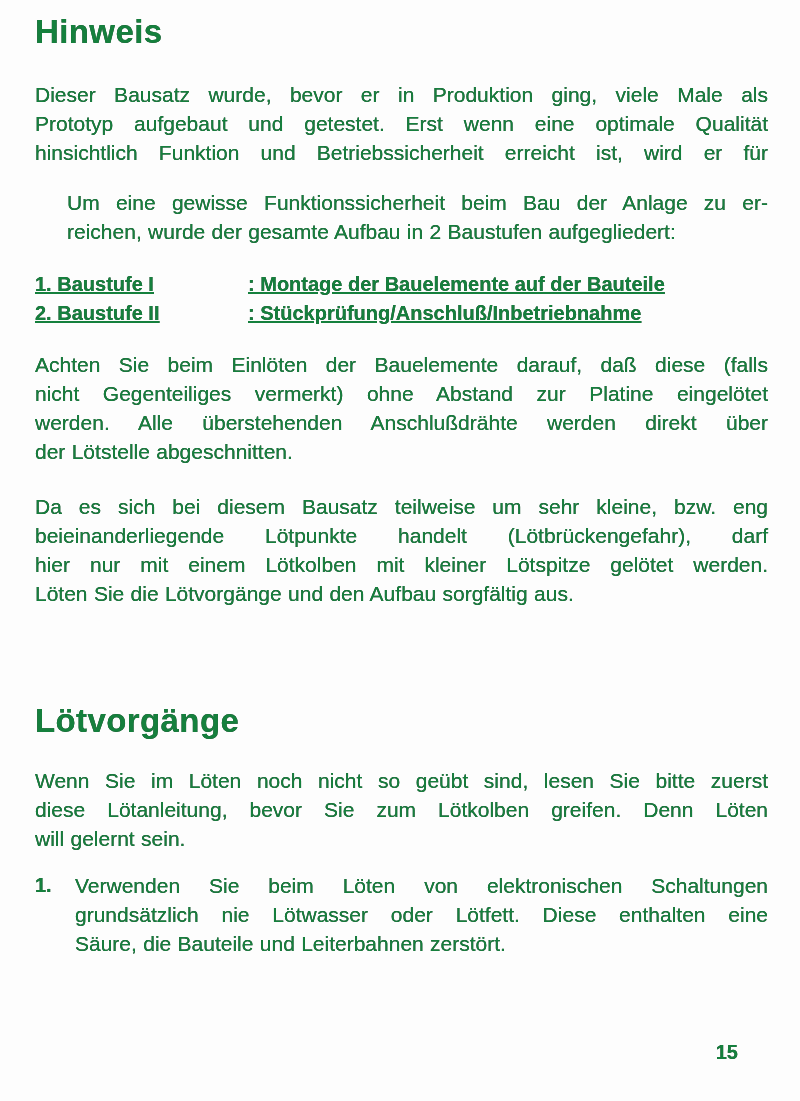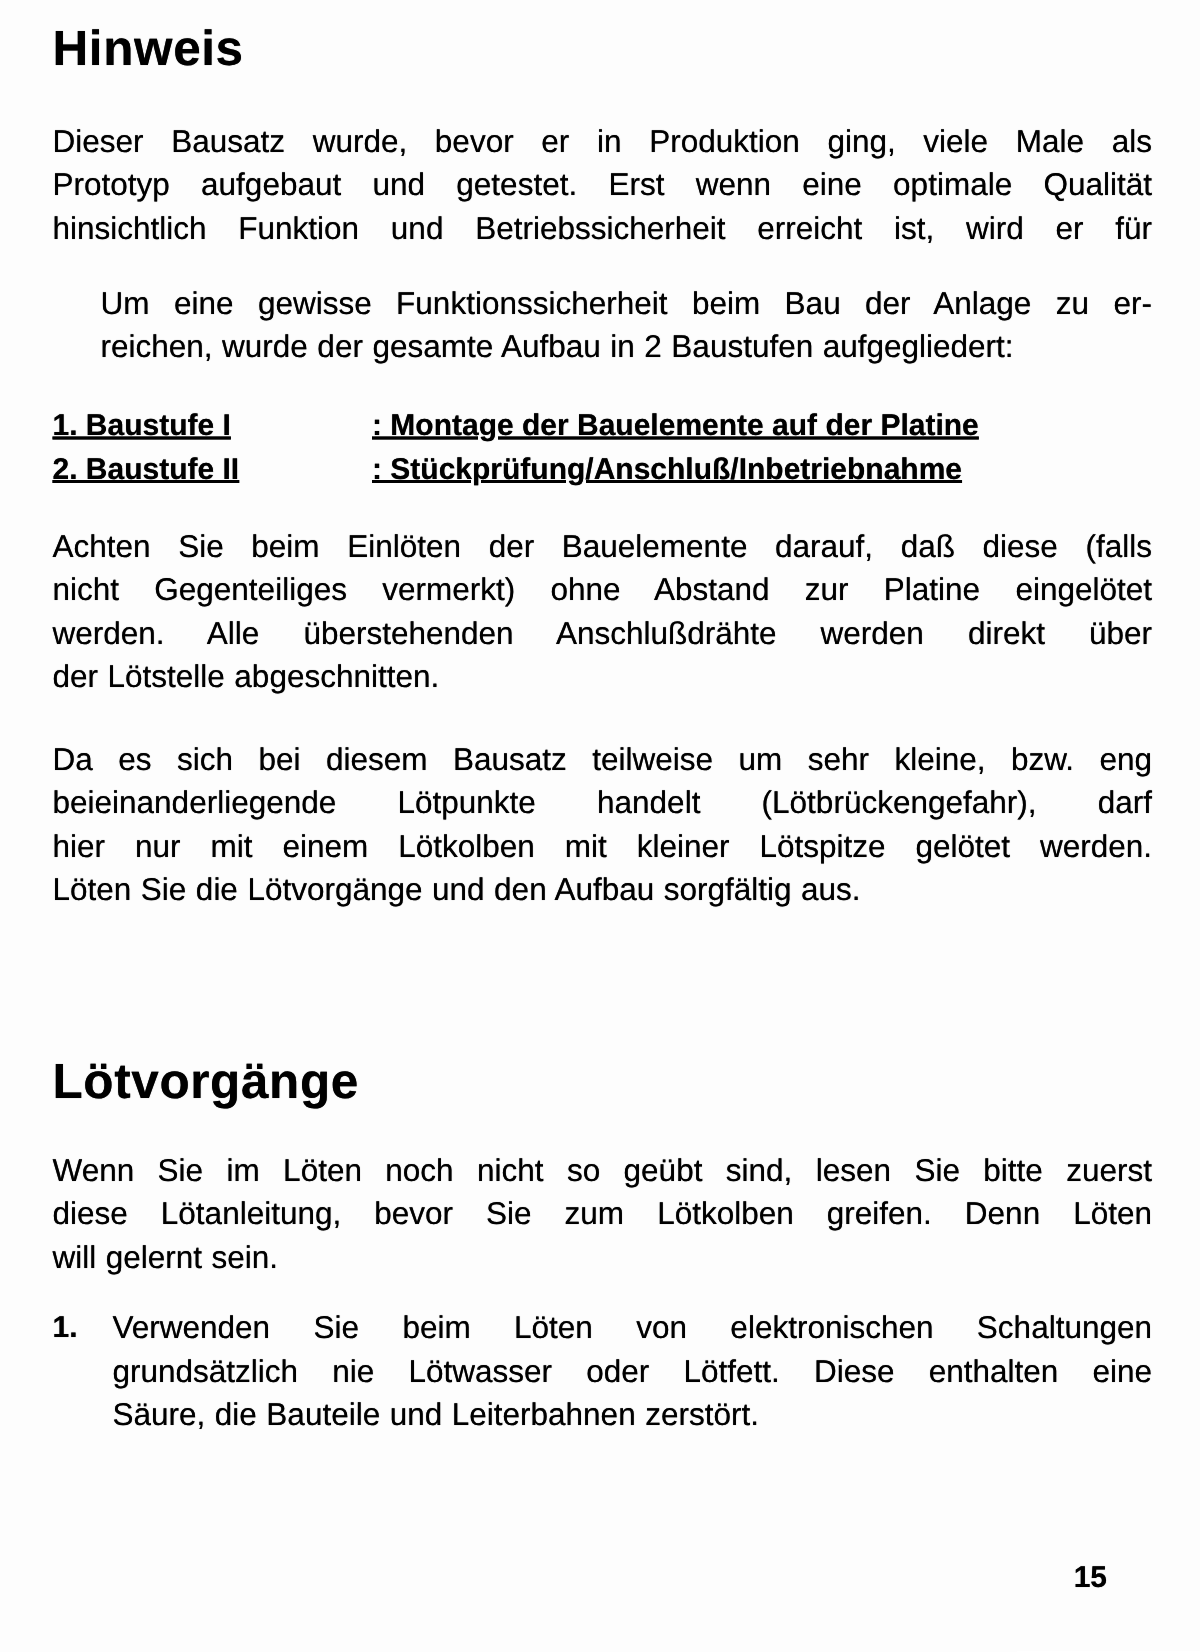--- a/index.html
+++ b/index.html
@@ -3,21 +3,21 @@
 <meta charset="utf-8">
 <title>Scanned Manual Page</title>
 <style>
   html,body{margin:0;padding:0;background:#ffffff;}
   .page{
     position:relative;
     width:800px;height:1101px;
     background:#fdfdfd;
     overflow:hidden;
     font-family:"Liberation Sans","DejaVu Sans",sans-serif;
-    color:#000000;
+    color:#15803d;
   }
   .content{
     position:absolute;left:35px;top:13px;width:733px;
     text-shadow:0 0 0.45px rgba(10,10,10,0.85);
     filter:blur(0.2px);
   }
   .h1{
     font-size:33px;line-height:38px;font-weight:700;
     letter-spacing:0.4px;margin:0;
   }
@@ -58,21 +58,21 @@
       </div>
 
     <div class="para" id="para-baustufen-intro">
         <div class="line">Um eine gewisse Funktionssicherheit beim Bau der Anlage zu er-</div>
         <div class="line last">reichen, wurde der gesamte Aufbau in 2 Baustufen aufgegliedert:</div>
       </div>
 
     <div class="deflist">
       <div class="def-row">
         <span class="def-label">1. Baustufe I</span>
-        <span class="def-desc">: Montage der Bauelemente auf der Platine</span>
+        <span class="def-desc">: Montage der Bauelemente auf der Bauteile</span>
       </div>
       <div class="def-row">
         <span class="def-label">2. Baustufe II</span>
         <span class="def-desc">: Stückprüfung/Anschluß/Inbetriebnahme</span>
       </div>
     </div>
 
     <div class="para" id="para-einloeten">
         <div class="line">Achten Sie beim Einlöten der Bauelemente darauf, daß diese (falls</div>
         <div class="line">nicht Gegenteiliges vermerkt) ohne Abstand zur Platine eingelötet</div>

